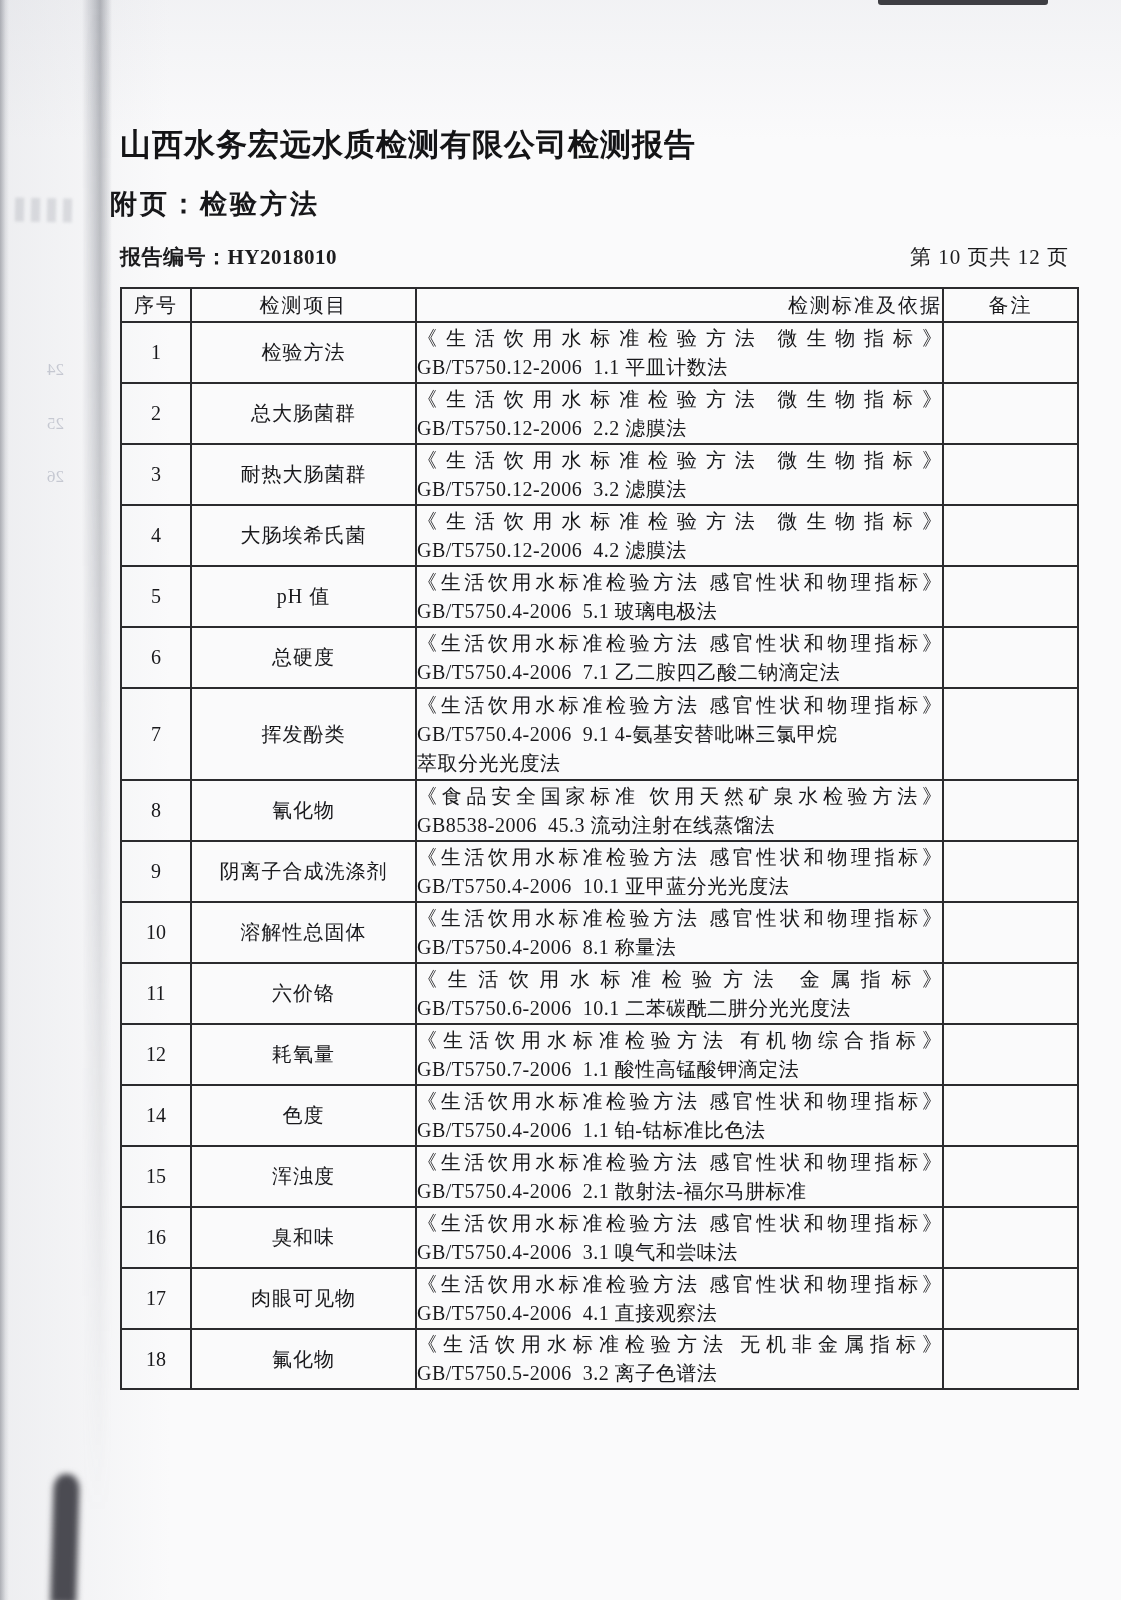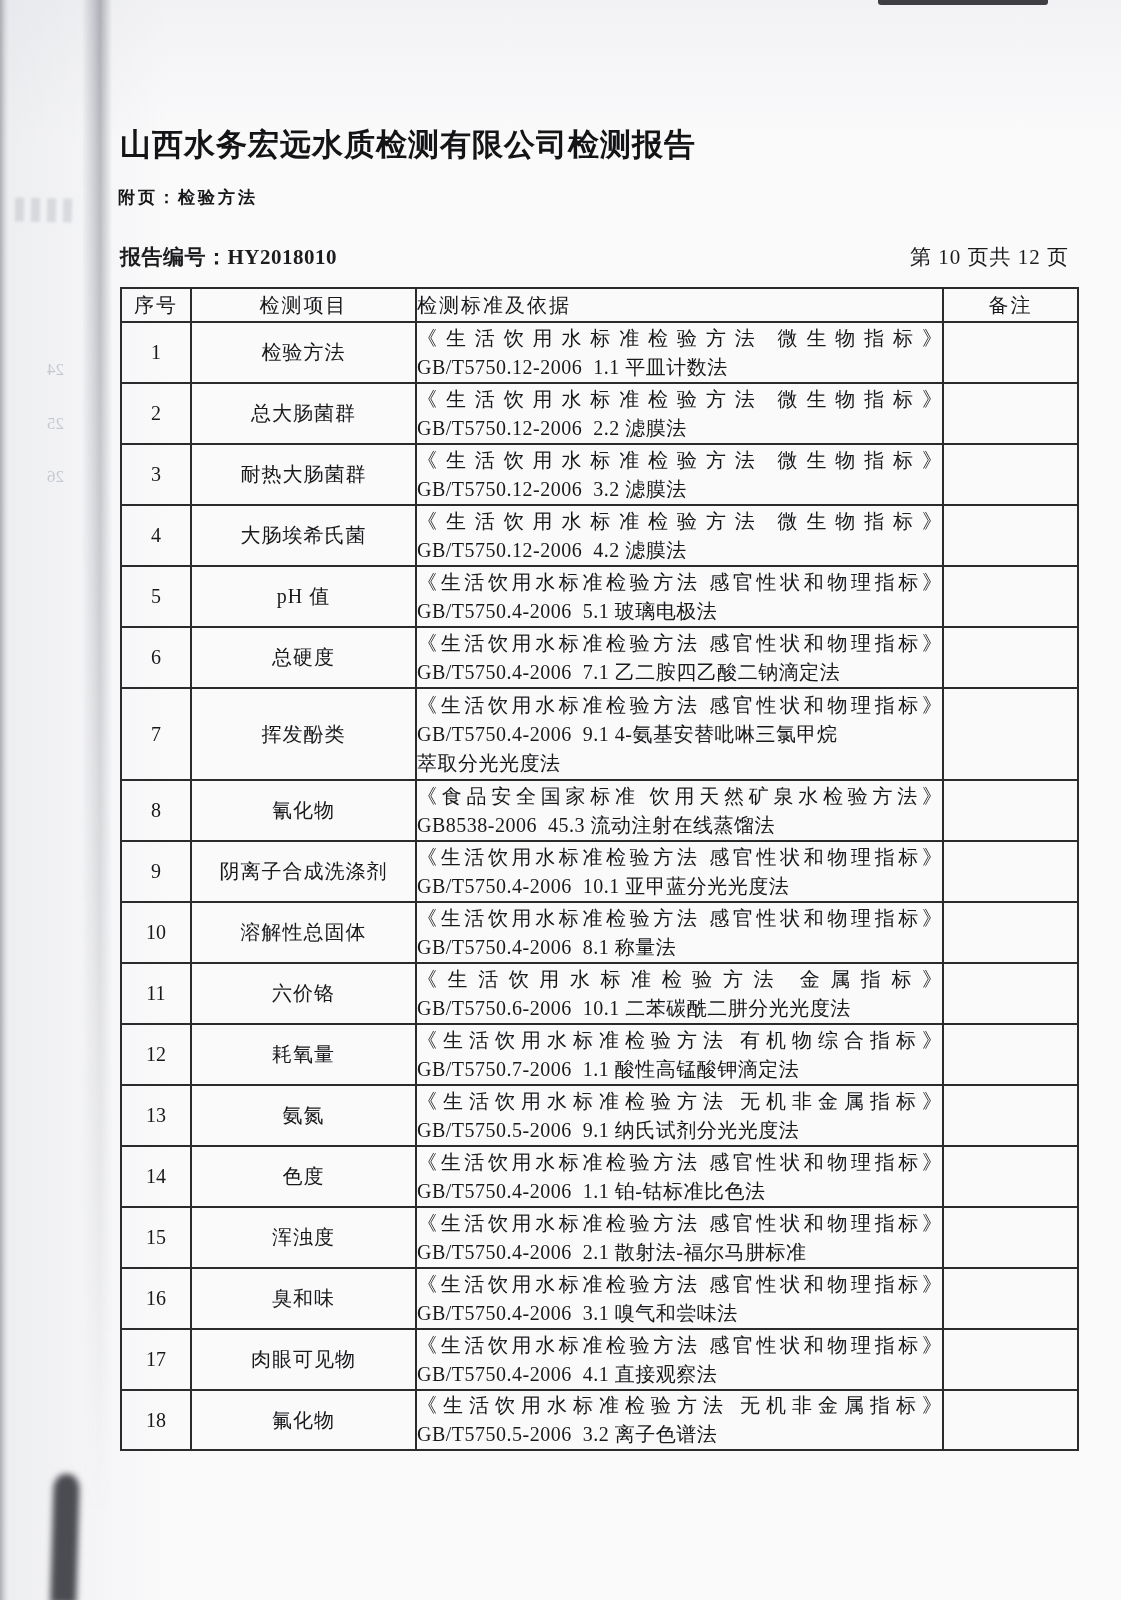--- a/index.html
+++ b/index.html
@@ -50,23 +50,23 @@
   .bleed-num.n0{top:360px;}
   .bleed-num.n1{top:414px;}
   .bleed-num.n2{top:467px;}
   
   .doc-title{
     position:absolute;left:120px;top:124px;width:957px;
     text-align:left;font-family:"Liberation Sans","DejaVu Sans",sans-serif;
     font-weight:bold;font-size:31px;letter-spacing:1px;color:#141416;
   }
   .doc-subtitle{
-    position:absolute;left:118px;top:186px;
+    position:absolute;left:110px;top:186px;
     font-family:"Liberation Sans","DejaVu Sans",sans-serif;
-    font-weight:bold;font-size:17px;letter-spacing:3px;color:#17171a;
+    font-weight:bold;font-size:27px;letter-spacing:3px;color:#17171a;
   }
   .meta-line{
     position:absolute;left:120px;top:243px;width:957px;
     display:flex;justify-content:space-between;align-items:flex-start;
   }
   .report-no{font-size:21px;font-weight:bold;letter-spacing:.5px;}
   .page-indicator{font-size:21px;padding-right:8px;letter-spacing:1px;}
   
   table.methods{
     position:absolute;left:120px;top:287px;width:957px;
@@ -79,21 +79,21 @@
   table.methods col.c4{width:135px;}
   table.methods th, table.methods td{
     border:2px solid #2b2b2e;padding:0;
     font-weight:normal;background:transparent;
   }
   table.methods thead tr{height:34px;}
   table.methods tbody tr{height:61px;}
   table.methods tbody tr.tall{height:92px;}
   table.methods tbody tr:last-child{height:60px;}
   th.h-num, th.h-item, th.h-remark{text-align:center;letter-spacing:2px;}
-  th.h-method{text-align:left;padding-left:12px;letter-spacing:2px;}
+  th.h-method{text-align:right;padding-left:12px;letter-spacing:2px;}
   td.c-num{text-align:center;font-size:20px;}
   td.c-item{text-align:center;letter-spacing:1px;}
   td.c-method{vertical-align:middle;padding:2px 8px 2px 12px;}
   .mline{
     line-height:29px;white-space:pre-wrap;
     font-size:20px;letter-spacing:.5px;
   }
   .mline.first{
     text-align:justify;text-align-last:justify;
     letter-spacing:0;
@@ -238,29 +238,20 @@
       <tr>
         <td class="c-num">12</td>
         <td class="c-item">耗氧量</td>
         <td class="c-method">
           <div class="mline first">《生活饮用水标准检验方法 有机物综合指标》</div>
           <div class="mline">GB/T5750.7-2006  1.1 酸性高锰酸钾滴定法</div>
         </td>
         <td class="c-remark"></td>
       </tr>
       <tr>
-        <td class="c-num">13</td>
-        <td class="c-item">氨氮</td>
-        <td class="c-method">
-          <div class="mline first">《生活饮用水标准检验方法 无机非金属指标》</div>
-          <div class="mline">GB/T5750.5-2006  9.1 纳氏试剂分光光度法</div>
-        </td>
-        <td class="c-remark"></td>
-      </tr>
-      <tr>
         <td class="c-num">14</td>
         <td class="c-item">色度</td>
         <td class="c-method">
           <div class="mline first">《生活饮用水标准检验方法 感官性状和物理指标》</div>
           <div class="mline">GB/T5750.4-2006  1.1 铂-钴标准比色法</div>
         </td>
         <td class="c-remark"></td>
       </tr>
       <tr>
         <td class="c-num">15</td>

